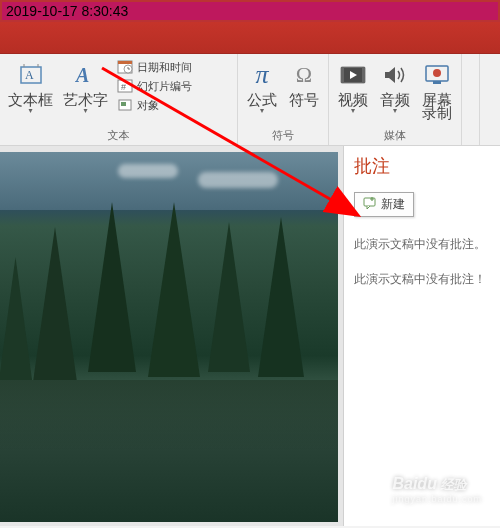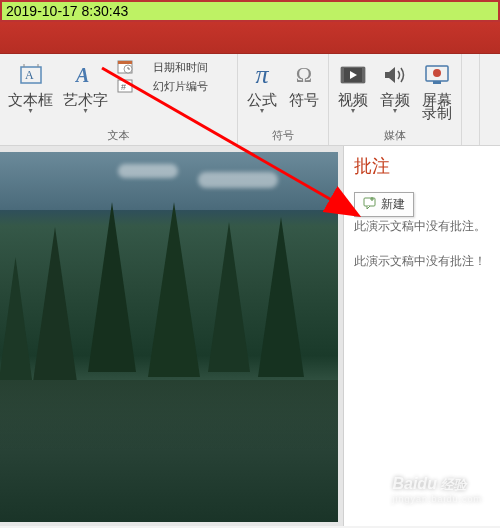--- a/index.html
+++ b/index.html
@@ -1,33 +1,33 @@
 <!DOCTYPE html>
 <html><head>
   <meta charset="utf-8">
   <style>
     * { margin: 0; padding: 0; box-sizing: border-box; }
     body { width: 500px; height: 528px; font-family: "Microsoft YaHei", sans-serif; font-size: 12px; background: #f3f3f3; overflow: hidden; position: relative; }
     
-    .timestamp-bar { background: #bef264; border: 2px solid #b33; padding: 1px 4px; font-family: Arial; font-size: 14px; color: #000; }
+    .timestamp-bar { background: #be185d; border: 2px solid #b33; padding: 1px 4px; font-family: Arial; font-size: 14px; color: #000; }
     
     .ribbon-area { background: linear-gradient(#c5342a, #b62e24); height: 32px; border-bottom: 1px solid #a02820; position: relative; }
     
     .ribbon { background: #f1f1f1; border-bottom: 1px solid #d4d4d4; display: flex; height: 92px; }
     .ribbon-group { border-right: 1px solid #d8d8d8; display: flex; flex-direction: column; padding: 2px 4px 0; }
     .group-body { display: flex; flex: 1; align-items: flex-start; gap: 2px; }
     .group-label { text-align: center; font-size: 11px; color: #666; padding: 2px 0; }
     
     .big-btn { display: flex; flex-direction: column; align-items: center; justify-content: flex-start; padding: 3px 4px; cursor: pointer; min-width: 40px; }
     .big-btn .icon-box { width: 32px; height: 32px; display: flex; align-items: center; justify-content: center; }
     .big-btn .lbl { font-size: 15px; color: #444; text-align: center; line-height: 13px; margin-top: 2px; }
     .big-btn .caret { font-size: 8px; color: #666; }
     
     .small-stack { display: flex; flex-direction: column; gap: 1px; padding-top: 2px; }
-    .small-btn { display: flex; align-items: center; gap: 20px; padding: 1px 3px; cursor: pointer; font-size: 11px; color: #444; }
+    .small-btn { display: flex; align-items: center; gap: 4px; padding: 1px 3px; cursor: pointer; font-size: 11px; color: #444; }
     .small-icon { width: 16px; height: 16px; display: inline-flex; align-items: center; justify-content: center; }
     
     .content-row { display: flex; height: 380px; }
     .slide-area { flex: 1; background: #e6e6e6; padding: 6px 0 0 0; overflow: hidden; }
     .slide-img { width: 340px; height: 370px; background: linear-gradient(#4a6a7a 0%, #3a5a6a 8%, #2e4e5e 15%, #355848 20%, #2a4a3a 35%, #1a3a2a 55%, #2a4a3a 60%, #3a5a4a 65%, #4a6a5a 70%, #2a3a2a 85%, #1a2a1a 100%); position: relative; margin-left: -2px; }
     .sky { position: absolute; top:0; left:0; right:0; height: 58px; background: linear-gradient(#6b8a9a, #4a6a7a); }
     .sky::before, .sky::after { content:""; position:absolute; background: rgba(255,255,255,0.45); border-radius: 20px; filter: blur(2px); }
     .sky::before { width: 60px; height: 14px; top: 12px; left: 120px; }
     .sky::after { width: 80px; height: 16px; top: 20px; left: 200px; }
     .tree { position: absolute; background: #1a3322; }
@@ -35,21 +35,21 @@
     .tree.t2 { left: 90px; bottom: 150px; width: 48px; height: 170px; clip-path: polygon(50% 0,100% 100%,0 100%); background:#16301e;}
     .tree.t3 { left: 150px; bottom: 145px; width: 52px; height: 175px; clip-path: polygon(50% 0,100% 100%,0 100%); background:#183420;}
     .tree.t4 { left: 210px; bottom: 150px; width: 42px; height: 150px; clip-path: polygon(50% 0,100% 100%,0 100%); background:#1a3624;}
     .tree.t5 { left: 260px; bottom: 145px; width: 46px; height: 160px; clip-path: polygon(50% 0,100% 100%,0 100%); background:#163220;}
     .tree.t6 { left: 0px; bottom: 135px; width: 35px; height: 130px; clip-path: polygon(50% 0,100% 100%,0 100%); background:#1c3826;}
     .lake { position:absolute; bottom:0; left:0; right:0; height: 142px; background: linear-gradient(#3a5448 0%, #2a4438 40%, #1a3428 100%); }
     .lake::before { content:""; position:absolute; top:0;left:0;right:0;height:70px; background: linear-gradient(rgba(26,51,34,0.6), transparent); }
     
     .comments-pane { width: 157px; background: #fff; border-left: 1px solid #d0d0d0; padding: 8px 10px; }
     .comments-title { color: #c43e1c; font-size: 18px; font-weight: normal; margin-bottom: 14px; }
-    .new-comment-btn { display: inline-flex; align-items: center; gap: 4px; border: 1px solid #a8a8a8; padding: 3px 8px; font-size: 12px; color: #444; cursor: pointer; background:#fdfdfd; box-shadow: 1px 1px 2px rgba(0,0,0,0.15); }
+    .new-comment-btn { display: inline-flex; align-items: center; gap: 4px; border: 1px solid #a8a8a8; padding: 3px 8px; font-size: 12px; color: #444; cursor: pointer; background:#fdfdfd; margin-bottom: 18px; box-shadow: 1px 1px 2px rgba(0,0,0,0.15); }
     .empty-text { font-size: 12px; color: #666; line-height: 1.6; margin-bottom: 16px; }
     
     .watermark { position: absolute; right: 18px; bottom: 24px; color: rgba(255,255,255,0.75); font-family: Arial; font-size: 16px; font-style: italic; font-weight: bold; text-shadow: 0 0 4px rgba(0,0,0,0.3); }
     .watermark small { display:block; font-size:9px; letter-spacing:1px; font-style:normal; font-weight:normal; color:rgba(255,255,255,0.55);}
     
     .arrow-svg { position: absolute; top: 18px; left: 0; width: 500px; height: 300px; pointer-events: none; z-index: 50; }
   </style>
 </head>
 <body>
 
@@ -97,20 +97,29 @@
         </div>
         <div class="small-btn">
           <span class="small-icon">
             <svg width="16" height="16">
                 <rect x="1" y="2" width="14" height="12" fill="#fff" stroke="#888"></rect>
                 <text x="4" y="12" font-size="9" fill="#666">#</text>
               </svg>
           </span>
           <span>幻灯片编号</span>
         </div>
+        <div class="small-btn">
+          <span class="small-icon">
+            <svg width="16" height="16">
+                <rect x="2" y="3" width="12" height="10" fill="#fff" stroke="#888"></rect>
+                <rect x="4" y="5" width="5" height="4" fill="#6a9a6a"></rect>
+              </svg>
+          </span>
+          <span>对象</span>
+        </div>
       </div>
     </div>
     <div class="group-label">文本</div>
   </div>
 
   <div class="ribbon-group">
     <div class="group-body">
       <div class="big-btn">
         <span class="icon-box" style="font-size:26px; font-family:'Times New Roman',serif; color:#3a6aa0; font-style:italic;">π</span>
         <span class="lbl">公式</span>

